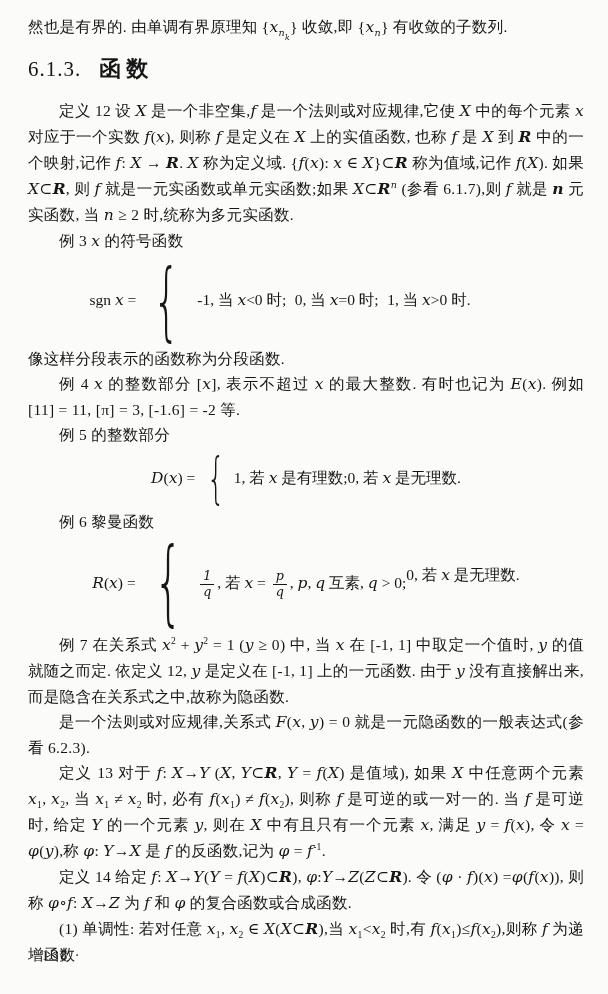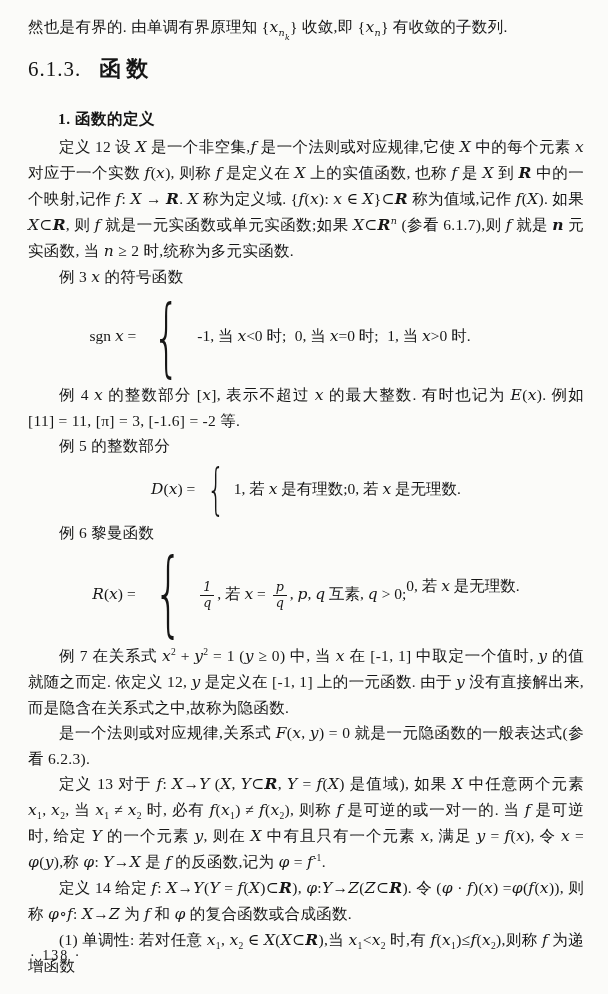--- a/index.html
+++ b/index.html
@@ -11,21 +11,21 @@
   }
   .page{position:absolute;inset:0;padding:14px 24px 16px 28px;box-sizing:border-box;}
   p{margin:0;text-align:justify;letter-spacing:0.3px;}
   .indent{text-indent:2em;}
   .b{font-weight:normal;}
   .i{font-style:italic;font-family:"DejaVu Serif",serif;}
   .bi{font-weight:bold;font-style:italic;font-family:"DejaVu Serif",serif;}
   .sup{font-size:0.62em;vertical-align:super;line-height:0;}
   .sub{font-size:0.62em;vertical-align:sub;line-height:0;}
   .sub2{font-size:0.5em;vertical-align:sub;line-height:0;position:relative;top:0.45em;}
-  .section-head{display:flex;align-items:baseline;gap:18px;margin:16px 0 24px 0;}
+  .section-head{display:flex;align-items:baseline;gap:18px;margin:16px 0 16px 0;}
   .section-num{font-size:21px;letter-spacing:1px;}
   .section-title{font-size:22px;font-weight:bold;letter-spacing:5px;text-align:center;}
   .subhead{font-weight:bold;margin:3px 0 3px 30px;letter-spacing:0.5px;}
   .exhead{margin-left:2em;}
   .formula{display:flex;justify-content:center;align-items:center;margin:3px 0;}
   .formula .lhs{margin-right:5px;white-space:nowrap;}
   .brace{font-family:"DejaVu Sans",sans-serif;font-weight:200;line-height:1;
          transform:scaleX(.5);display:block;margin:0 0 0 -2px;}
   .brace3{font-size:86px;}
   .brace2{font-size:56px;}
@@ -46,21 +46,20 @@
 
 <div class="page">
 
   <p><span>然也是有界的. 由单调有界原理知 {</span><span class="i">x</span><span class="i sub">n</span><span class="i sub2">k</span><span>} 收敛,即 {</span><span class="i">x</span><span class="i sub">n</span><span>} 有收敛的子数列.</span></p>
 
   <div class="section-head">
     <span class="section-num">6.1.3.</span>
     <span class="section-title">函数</span>
   </div>
 
-  <div class="subhead">1. 函数的定义</div>
 
   <p class="indent"><span class="b">定义 12</span><span>  设 </span><span class="i">X</span><span> 是一个非空集,</span><span class="i">f</span><span> 是一个法则或对应规律,它使 </span><span class="i">X</span><span> 中的每个元素 </span><span class="i">x</span><span> 对应于一个实数 </span><span class="i">f</span><span>(</span><span class="i">x</span><span>), 则称 </span><span class="i">f</span><span> 是定义在 </span><span class="i">X</span><span> 上的</span><span class="b">实值函数</span><span>, 也称 </span><span class="i">f</span><span> 是 </span><span class="i">X</span><span> 到 </span><span class="bi">R</span><span> 中的一个映射,记作 </span><span class="i">f</span><span>: </span><span class="i">X</span><span> → </span><span class="bi">R</span><span>. </span><span class="i">X</span><span> 称为</span><span class="b">定义域</span><span>. {</span><span class="i">f</span><span>(</span><span class="i">x</span><span>): </span><span class="i">x</span><span> ∈ </span><span class="i">X</span><span>}⊂</span><span class="bi">R</span><span> 称为</span><span class="b">值域</span><span>,记作 </span><span class="i">f</span><span>(</span><span class="i">X</span><span>). 如果 </span><span class="i">X</span><span>⊂</span><span class="bi">R</span><span>, 则 </span><span class="i">f</span><span> 就是</span><span class="b">一元实函数或单元实函数</span><span>;如果 </span><span class="i">X</span><span>⊂</span><span class="bi">R</span><span class="i sup">n</span><span> (参看 6.1.7),则 </span><span class="i">f</span><span> 就是 </span><span class="bi">n</span><span class="b"> 元实函数</span><span>, 当 </span><span class="i">n</span><span> ≥ 2 时,统称为</span><span class="b">多元实函数</span><span>.</span></p>
 
   <p class="exhead"><span class="b">例 3</span><span>  </span><span class="i">x</span><span class="b"> 的符号函数</span></p>
 
   <div class="formula sgn-shift">
     <span class="lhs"><span>sgn </span><span class="i">x</span><span> =</span></span>
     <span class="brace brace3">{</span>
     <div class="case-col">
       <div class="case-row">
@@ -68,20 +67,21 @@
       </div>
       <div class="case-row">
         <span class="cnum"><span>0,</span></span><span><span> 当 </span><span class="i">x</span><span>=0 时;</span></span>
       </div>
       <div class="case-row">
         <span class="cnum"><span>1,</span></span><span><span> 当 </span><span class="i">x</span><span>&gt;0 时.</span></span>
       </div>
     </div>
   </div>
 
+  <p><span>像这样分段表示的函数称为</span><span class="b">分段函数</span><span>.</span></p>
 
   <p class="indent"><span class="b">例 4</span><span>  </span><span class="i">x</span><span> 的整数部分 [</span><span class="i">x</span><span>], 表示不超过 </span><span class="i">x</span><span> 的最大整数. 有时也记为 </span><span class="i">E</span><span>(</span><span class="i">x</span><span>). 例如 [11] = 11, [π] = 3, [-1.6] = -2 等.</span></p>
 
   <p class="exhead"><span class="b">例 5</span><span>  </span><span class="b">的整数部分</span></p>
 
   <div class="formula">
     <span class="lhs"><span class="i">D</span><span>(</span><span class="i">x</span><span>) =</span></span>
     <span class="brace brace2">{</span>
     <div class="case-col">
       <div class="case-row"><span>1, 若 </span><span class="i">x</span><span> 是有理数;</span></div>

